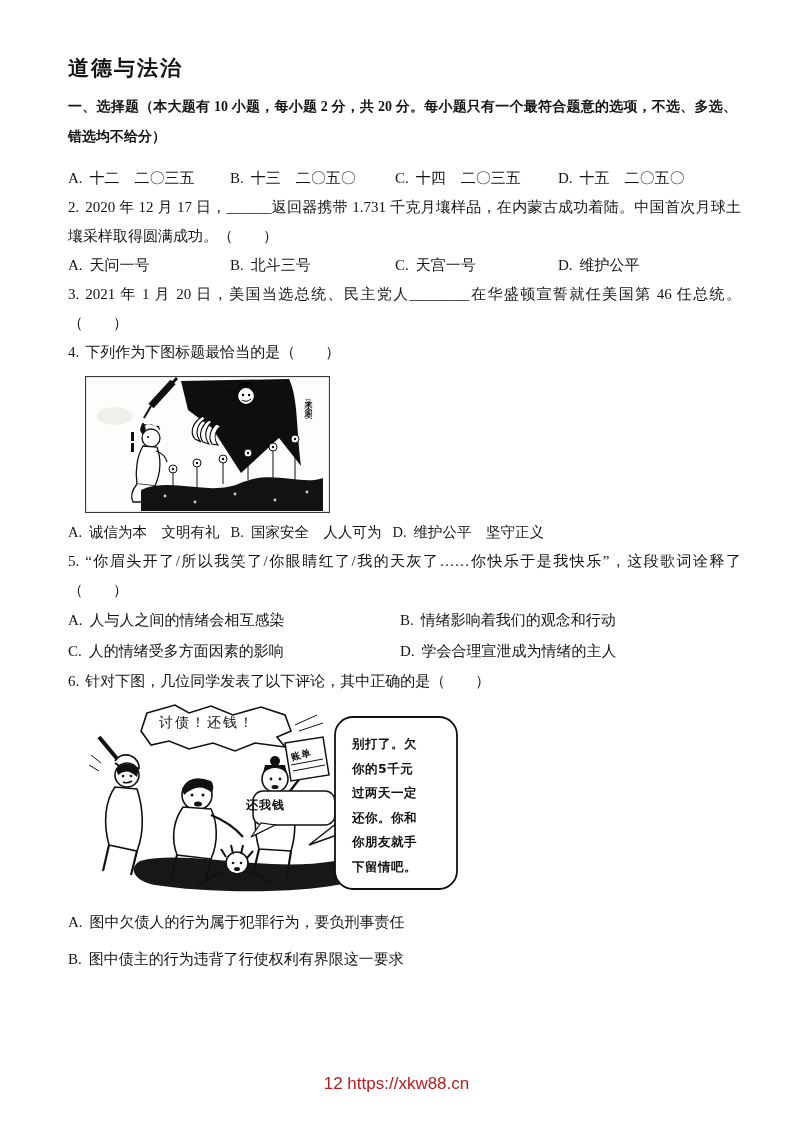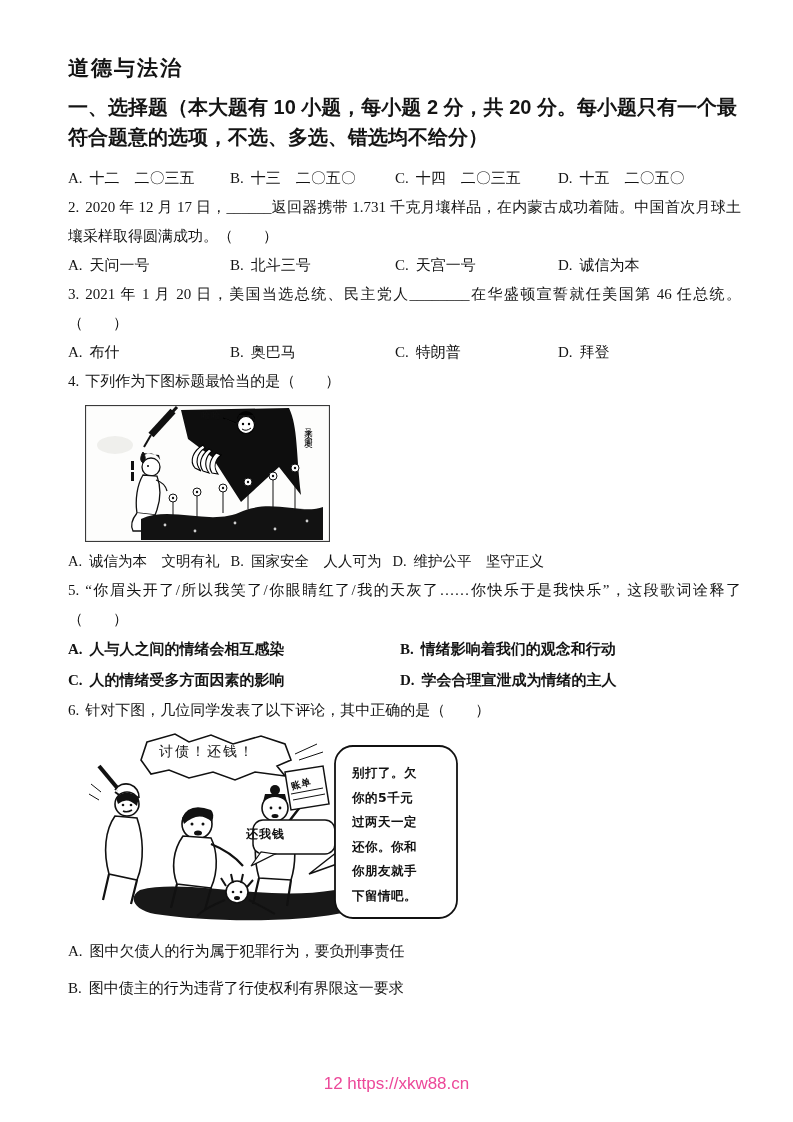--- a/index.html
+++ b/index.html
@@ -6,49 +6,49 @@
   .page{
     position:relative;width:793px;height:1122px;overflow:hidden;background:#fff;
     box-sizing:border-box;padding:54px 52px 0 68px;
     font-family:"Liberation Serif","DejaVu Serif",serif;color:#141414;font-size:15px;
   }
   .title{
     text-align:left;font-size:21px;font-weight:bold;margin:0 0 10px 0;
     font-family:"Liberation Sans","DejaVu Sans",sans-serif;letter-spacing:2px;
   }
   .section-heading{
-    font-family:Liberation Sans, sans-serif;font-weight:bold;
-    font-size:20px;line-height:30px;margin:0 4px 12px 0;text-align:justify;
+    font-family:Liberation Serif, serif;font-weight:bold;
+    font-size:14px;line-height:30px;margin:0 4px 12px 0;text-align:justify;
   }
   .qtext{line-height:29px;margin:0;text-align:justify;}
   .qnum{margin-right:6px;}
   .opts4{display:flex;line-height:29px;align-items:center;}
   .opts4 .o{flex:0 0 162px;white-space:nowrap;}
   .opts4 .o:nth-child(2){flex-basis:165px;}
   .opts4 .o:nth-child(3){flex-basis:163px;}
   .opts4 .o:nth-child(4){flex:1;}
-  .opts2{display:flex;line-height:31px;font-weight:bold;}
+  .opts2{display:flex;line-height:31px;}
   .opts2 .o{flex:0 0 332px;white-space:nowrap;}
   .opts2 .o:nth-child(2){flex:1;}
   .optsline{display:flex;line-height:29px;gap:11px;white-space:nowrap;font-size:14.5px;}
   .opts1 .o{display:block;line-height:37px;}
   .opt-label{margin-right:7px;}
   
   .cartoon{position:relative;}
   .cartoon1{width:245px;height:137px;margin:9px 0 5px 17px;}
   .cartoon2{width:378px;height:192px;margin:7px 0 9px 17px;}
   .clabel{position:absolute;color:#111;font-family:"DejaVu Sans",sans-serif;}
   .c1-laugh{left:116px;top:4px;font-size:9px;font-weight:bold;letter-spacing:1px;}
   .c1-note{left:218px;top:16px;font-size:8.5px;writing-mode:vertical-rl;text-orientation:upright;letter-spacing:2px;}
   .c2-shout{left:74px;top:11px;font-size:14px;font-weight:normal;letter-spacing:2px;}
   .c2-demand{left:161px;top:94px;font-size:12px;font-weight:bold;letter-spacing:1px;}
   .c2-bill{left:206px;top:46px;font-size:9.5px;font-weight:bold;transform:rotate(-14deg);letter-spacing:1px;}
   .c2-plea{left:267px;top:29px;width:68px;font-size:12.5px;line-height:24.5px;font-weight:bold;letter-spacing:0.5px;}
   .footer{
-    position:absolute;left:0;right:0;bottom:28px;text-align:center;color:#ec4899;
+    position:absolute;left:0;right:0;bottom:28px;text-align:center;color:#b91c1c;
     font-family:"Liberation Sans","DejaVu Sans",sans-serif;font-size:17px;
   }
 </style>
 </head>
 <body>
 
 <div class="page">
 
   <h1 class="title">道德与法治</h1>
 
@@ -62,32 +62,26 @@
       <span class="o"><span class="opt-label">D.</span><span>十五　二〇五〇</span></span>
     </div>
   </div>
 
   <div>
     <p class="qtext"><span class="qnum">2.</span><span>2020 年 12 月 17 日，______返回器携带 1.731 千克月壤样品，在内蒙古成功着陆。中国首次月球土壤采样取得圆满成功。（　　）</span></p>
     <div class="opts4">
       <span class="o"><span class="opt-label">A.</span><span>天问一号</span></span>
       <span class="o"><span class="opt-label">B.</span><span>北斗三号</span></span>
       <span class="o"><span class="opt-label">C.</span><span>天宫一号</span></span>
-      <span class="o"><span class="opt-label">D.</span><span>诚信为本</span></span>
+      <span class="o"><span class="opt-label">D.</span><span>维护公平</span></span>
     </div>
   </div>
 
   <div>
     <p class="qtext"><span class="qnum">3.</span><span>2021 年 1 月 20 日，美国当选总统、民主党人________在华盛顿宣誓就任美国第 46 任总统。（　　）</span></p>
-    <div class="opts4">
-      <span class="o"><span class="opt-label">A.</span><span>布什</span></span>
-      <span class="o"><span class="opt-label">B.</span><span>奥巴马</span></span>
-      <span class="o"><span class="opt-label">C.</span><span>特朗普</span></span>
-      <span class="o"><span class="opt-label">D.</span><span>拜登</span></span>
-    </div>
   </div>
 
   <div>
     <p class="qtext"><span class="qnum">4.</span><span>下列作为下图标题最恰当的是（　　）</span></p>
 
     <div class="cartoon cartoon1">
       <svg width="245" height="137" viewBox="0 0 245 137">
         <rect x="0.5" y="0.5" width="244" height="136" fill="#fdfdfc" stroke="#3a3a3a" stroke-width="1.2"></rect>
         <ellipse cx="30" cy="40" rx="18" ry="9" fill="#efefec"></ellipse>
         <ellipse cx="210" cy="112" rx="16" ry="7" fill="#efefec"></ellipse>

